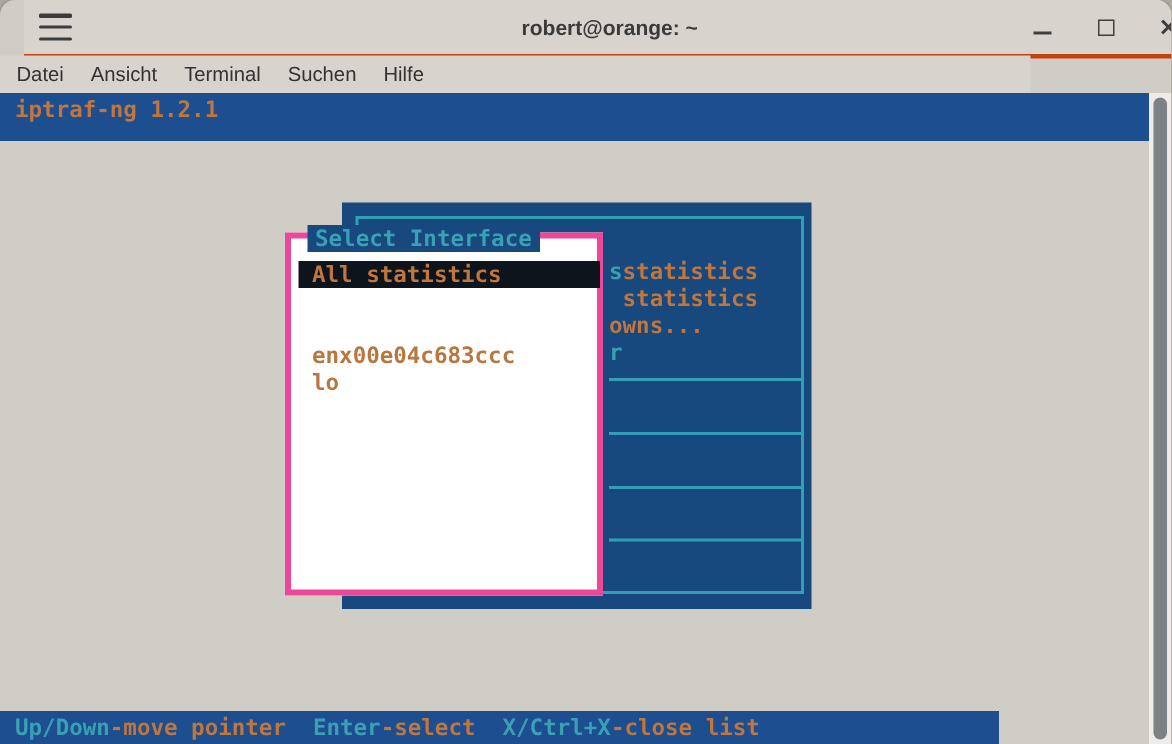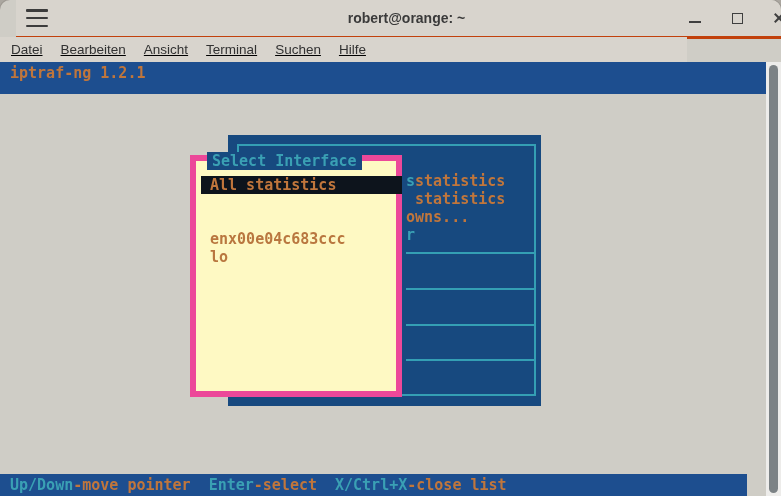--- a/index.html
+++ b/index.html
@@ -11,41 +11,41 @@
   .hamburger .bar{height:2.5px;background:#3c3c3c;border-radius:1px;}
   .win-title{position:absolute;left:0;right:0;top:0;height:36px;line-height:36px;text-align:center;font-size:14px;font-weight:bold;color:#3a3a3a;}
   .controls{position:absolute;right:10px;top:0;height:36px;display:flex;align-items:center;gap:26px;}
   .ctl{width:16px;height:16px;position:relative;cursor:pointer;}
   .min-glyph{position:absolute;left:2px;bottom:3px;width:12px;height:2px;background:#3f3f3f;}
   .max-glyph{position:absolute;left:3px;top:3px;width:9px;height:9px;border:1.8px solid #3f3f3f;}
   .close-a,.close-b{position:absolute;left:2px;top:7px;width:12px;height:2px;background:#3f3f3f;}
   .close-a{transform:rotate(45deg);} .close-b{transform:rotate(-45deg);}
 
   
-  .menubar{position:absolute;left:0;top:37px;width:687px;height:25px;background:#d8d4cd;display:flex;align-items:flex-end;padding-left:2px;box-sizing:border-box;text-decoration:underline;}
+  .menubar{position:absolute;left:0;top:37px;width:687px;height:25px;background:#d8d4cd;display:flex;align-items:flex-end;padding-left:2px;box-sizing:border-box;}
   .menu-item{padding:0 9px;font-size:13.5px;color:#323232;line-height:25px;cursor:pointer;}
 
   
   .terminal{position:absolute;left:0;top:62px;width:781px;height:434px;background:#cfcdc6;overflow:hidden;
             font-family:"DejaVu Sans Mono","Liberation Mono",monospace;font-size:15px;font-weight:bold;}
   .topbar{position:absolute;left:0;top:0;width:766px;height:32px;background:#1d4e8f;color:#c0763c;line-height:22px;padding-left:10px;box-sizing:border-box;white-space:pre;}
-  .statusbar{position:absolute;left:0;bottom:0;width:747px;height:22px;background:#1d4e8f;line-height:22px;padding-left:10px;box-sizing:border-box;white-space:pre;margin-top:12px;}
+  .statusbar{position:absolute;left:0;bottom:0;width:666px;height:22px;background:#1d4e8f;line-height:22px;padding-left:10px;box-sizing:border-box;white-space:pre;margin-top:12px;}
   .statusbar .key{color:#3aa0b4;}
   .statusbar .desc{color:#c0763c;}
   .statusbar .gap{margin-left:18px;}
 
   
   .main-win{position:absolute;left:228px;top:73px;width:313px;height:271px;background:#17497f;}
   .inset-box{position:absolute;left:9px;top:9px;width:299px;height:252px;border:2px solid #349fb4;box-sizing:border-box;}
   .frag{position:absolute;left:178px;height:18px;line-height:18px;color:#c0763c;white-space:pre;}
   .frag .cy{color:#3aa0b4;}
   .hline{position:absolute;left:178px;width:128px;height:2px;background:#349fb4;}
 
   
-  .dialog{position:absolute;left:190px;top:93px;width:212px;height:242px;background:#fef9c3;border:6px solid #ec4899;box-sizing:border-box;}
+  .dialog{position:absolute;left:190px;top:93px;width:212px;height:242px;background:#ffffff;border:4px solid #ec4899;box-sizing:border-box;}
   .dialog-title{position:absolute;left:11px;top:-9px;background:#17497f;padding:0 5px;color:#3aa0b4;line-height:18px;white-space:pre;}
   .drow{position:absolute;left:5px;width:201px;height:18px;line-height:18px;padding-left:9px;box-sizing:border-box;color:#b9773f;white-space:pre;cursor:pointer;}
   .drow.sel{background:#0d141c;color:#c0763c;}
 
   
   .scrollbar{position:absolute;right:0;top:0;width:15px;height:434px;background:#edecea;}
   .thumb{position:absolute;left:3px;top:3px;bottom:3px;width:9px;background:#7c8285;border-radius:5px;}
 </style>
 </head>
 <body>
@@ -68,21 +68,20 @@
         </div>
       <div class="ctl">
           <span class="close-a"></span>
           <span class="close-b"></span>
         </div>
     </div>
   </div>
 
   <div class="menubar">
     <span class="menu-item">Datei</span>
-    <span class="menu-item">Bearbeiten</span>
     <span class="menu-item">Ansicht</span>
     <span class="menu-item">Terminal</span>
     <span class="menu-item">Suchen</span>
     <span class="menu-item">Hilfe</span>
   </div>
 
   <div class="terminal">
 
     <div class="topbar">iptraf-ng 1.2.1</div>
 

